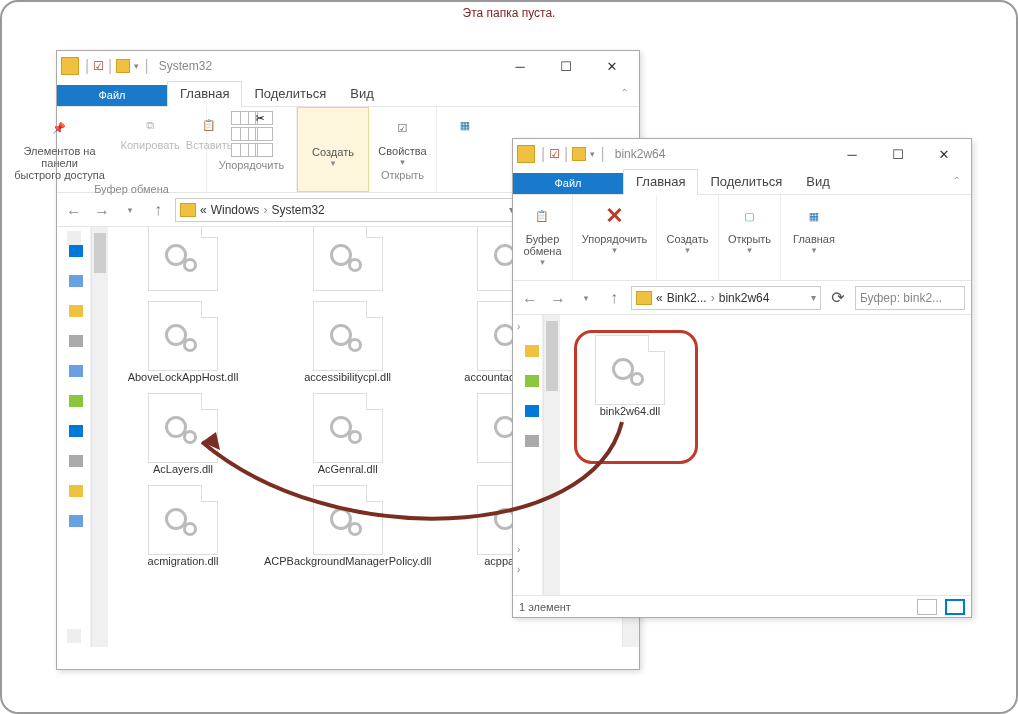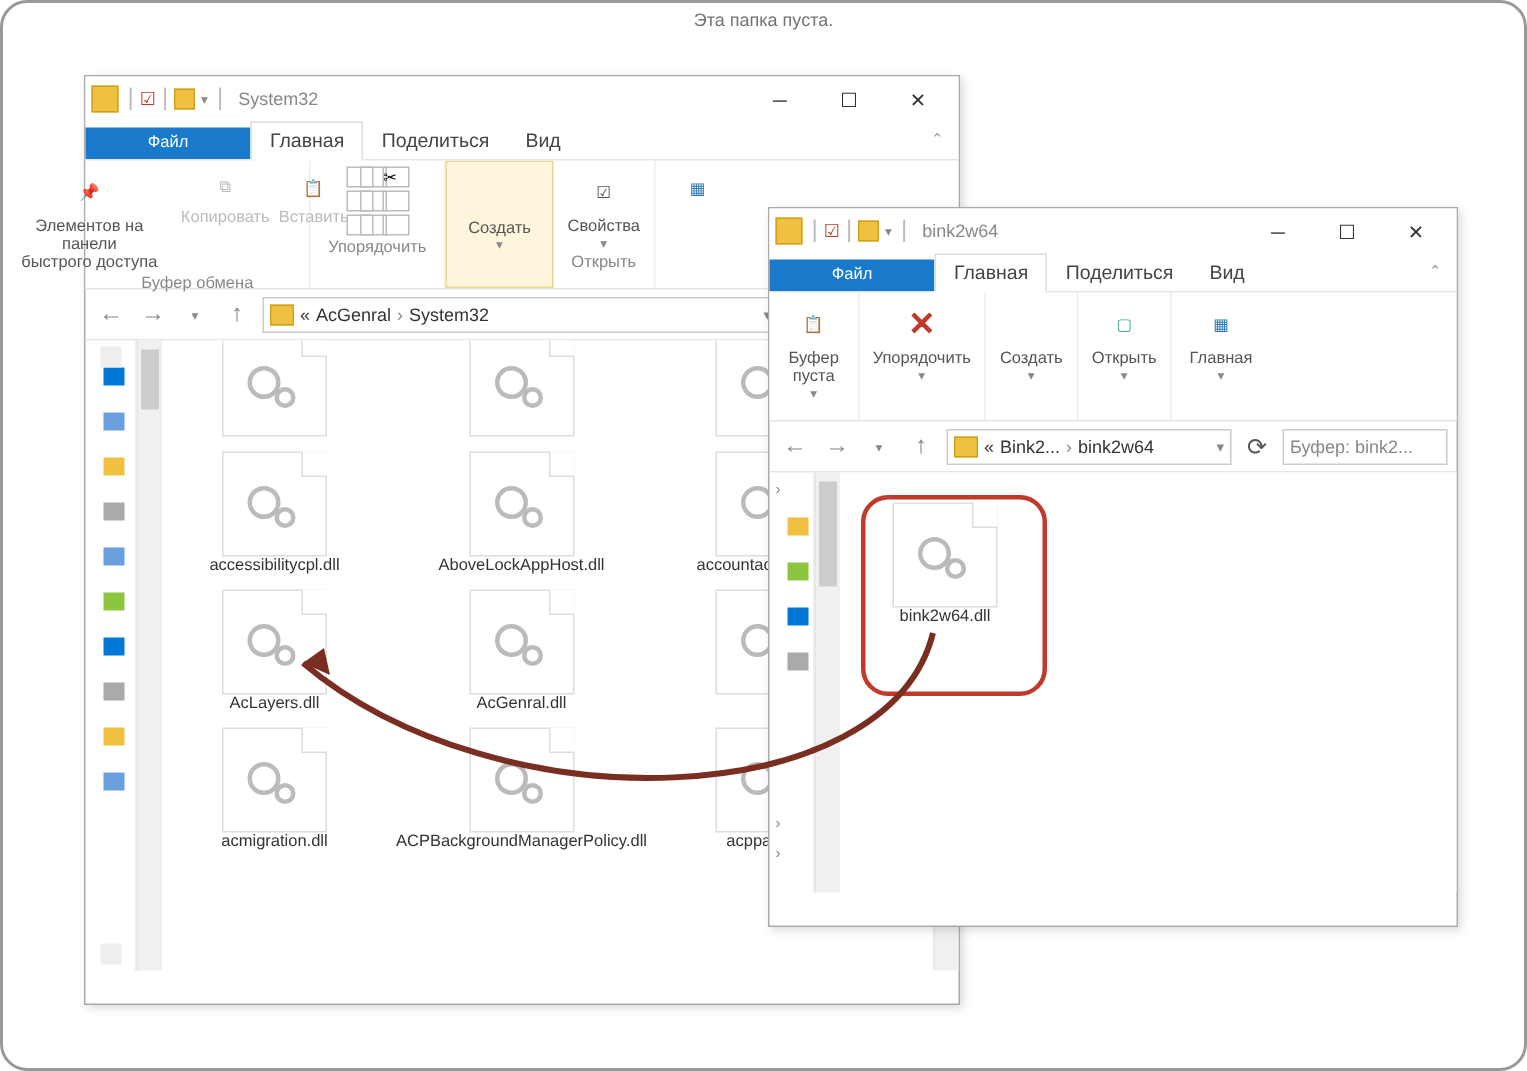--- a/index.html
+++ b/index.html
@@ -1,18 +1,18 @@
 <!DOCTYPE html>
 <html><head>
 <meta charset="utf-8">
 <style>
   * { box-sizing: border-box; margin: 0; padding: 0; font-family: "Segoe UI", Arial, sans-serif; }
   body { width: 1018px; height: 714px; background: #fff; position: relative; overflow: hidden; }
   .canvas { position: absolute; inset: 0; border: 2px solid #999; border-radius: 18px; }
-  .top-hint { position:absolute; top:4px; left:50%; transform:translateX(-50%); font-size:12px; color:#737373; }
+  .top-hint { position:absolute; top:4px; left:50%; transform:translateX(-50%); font-size:12px; color:#7f1d1d; }
 
   .win { position:absolute; background:#fff; border:1px solid #aaa; box-shadow: 2px 2px 6px rgba(0,0,0,.15); }
   .win1 { left:54px; top:48px; width:584px; height:620px; }
   .win2 { left:510px; top:136px; width:460px; height:480px; }
 
   
   .titlebar { height:30px; display:flex; align-items:center; padding:0 4px; background:#fff; }
   .titlebar .tb-icon { width:18px; height:18px; background:#f0c040; border:1px solid #d0a020; margin-right:2px; }
   .titlebar .tb-icon.small { width:14px; height:14px; }
   .titlebar .tb-sep { margin:0 4px; color:#bbb; }
@@ -179,21 +179,21 @@
     </div>
 
     <div class="navrow">
       <div class="navbtn">←</div>
       <div class="navbtn">→</div>
       <div class="navbtn" style="font-size:9px">▾</div>
       <div class="navbtn">↑</div>
       <div class="addr">
         <span class="fold"></span>
         <span class="crumb">«</span>
-        <span class="crumb">AcGenral</span>
+        <span class="crumb">Windows</span>
         <span class="gt">›</span>
         <span class="crumb">System32</span>
         <span style="flex:1"></span>
         <span style="font-size:10px;color:#888">▾</span>
       </div>
       <div class="refresh">⟳</div>
       <div class="search">Пои</div>
     </div>
 
     <div class="body">
@@ -234,28 +234,28 @@
                 <div class="gear"></div>
                 <div class="gear sm"></div>
               </div>
             </div>
 
           <div class="file">
               <div class="thumb">
                 <div class="gear"></div>
                 <div class="gear sm"></div>
               </div>
+              <span>AboveLockAppHost.dll</span>
+            </div>
+          <div class="file">
+              <div class="thumb">
+                <div class="gear"></div>
+                <div class="gear sm"></div>
+              </div>
               <span>accessibilitycpl.dll</span>
-            </div>
-          <div class="file">
-              <div class="thumb">
-                <div class="gear"></div>
-                <div class="gear sm"></div>
-              </div>
-              <span>AboveLockAppHost.dll</span>
             </div>
           <div class="file">
               <div class="thumb">
                 <div class="gear"></div>
                 <div class="gear sm"></div>
               </div>
               <span>accountaccessor.dll</span>
             </div>
 
           <div class="file">
@@ -333,21 +333,21 @@
       <div class="tab">Поделиться</div>
       <div class="tab">Вид</div>
       <span class="chev">⌃</span>
     </div>
 
     <div class="ribbon" style="height:86px;">
       <div class="rgroup" style="width:60px">
         <div class="ricon big">
           <div class="ibox">📋</div>
           <span style="white-space:pre-line;text-align:center">Буфер
-пуста</span>
+обмена</span>
           <span style="font-size:9px;color:#888">▾</span>
         </div>
       </div>
       <div class="rgroup" style="width:84px">
         <div class="ricon big">
           <div class="ibox" style="color:#c0392b;font-size:22px;font-weight:bold">✕</div>
           <span>Упорядочить</span>
           <span style="font-size:9px;color:#888">▾</span>
         </div>
       </div>
@@ -412,20 +412,26 @@
         <div class="file" style="width:100px">
           <div class="thumb">
               <div class="gear"></div>
               <div class="gear sm"></div>
             </div>
           <span>bink2w64.dll</span>
         </div>
       </div>
     </div>
 
+    <div class="status">
+      <span>1 элемент</span>
+      <span class="spacer"></span>
+      <div class="viewbtn"></div>
+      <div class="viewbtn active"></div>
+    </div>
   </div>
 
   <div class="redbox" style="left:572px; top:328px; width:124px; height:134px;"></div>
 
   <svg class="drag-arrow" style="left:170px; top:400px; width:470px; height:160px;" viewBox="0 0 470 160">
     <path d="M 450 20 C 420 140, 160 150, 30 40" stroke="#7a2e22" stroke-width="4" fill="none"></path>
     <path d="M 30 40 L 48 48 L 44 30 Z" fill="#7a2e22"></path>
   </svg>
 </div>
 

